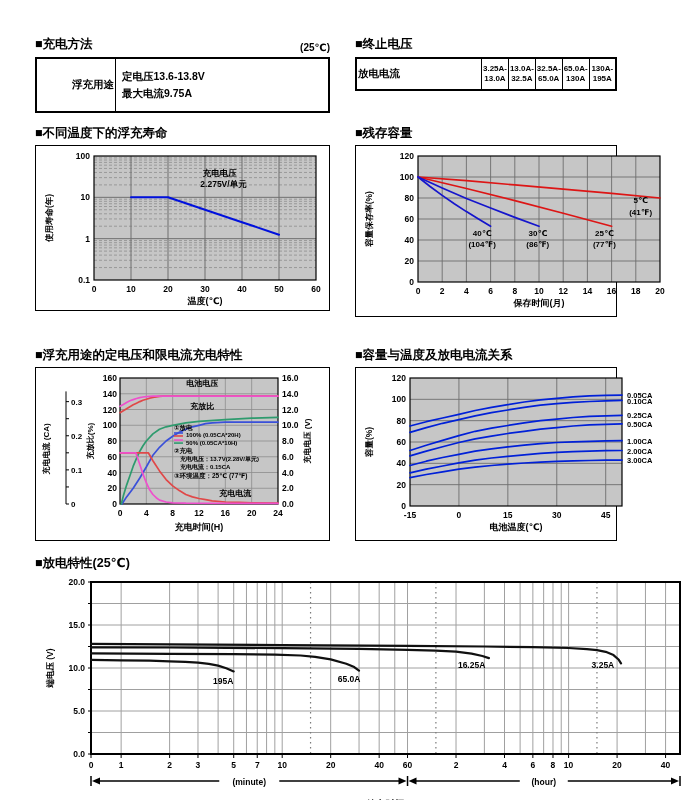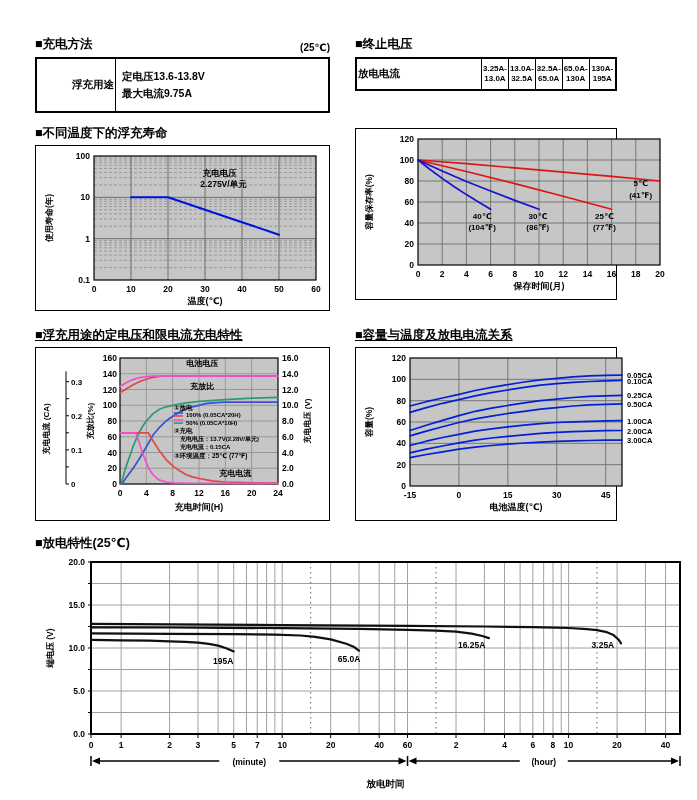--- a/index.html
+++ b/index.html
@@ -1,21 +1,21 @@
 <!DOCTYPE html>
 <html><head>
 <meta charset="utf-8">
 <style>
   html,body{margin:0;padding:0;background:#fff;}
   body{width:697px;height:800px;font-family:"Liberation Sans","DejaVu Sans",sans-serif;color:#000;}
   .page{position:relative;width:697px;height:800px;overflow:hidden;background:#fff;}
   .row{display:flex;margin-left:35px;}
   .row1{margin-top:36px;}
   .row2{margin-top:12px;}
-  .row3{margin-top:16px;text-decoration:underline;}
+  .row3{margin-top:30px;}
   .row4{margin-top:14px;}
   .col-l{width:295px;margin-right:25px;}
   .col-r{width:262px;}
   .sec-head{display:flex;justify-content:space-between;align-items:flex-end;}
   h3{margin:0;font-size:12.5px;font-weight:bold;}
   .note{font-size:10px;font-weight:bold;}
   table{border-collapse:collapse;width:100%;margin-top:4px;table-layout:fixed;}
   .tbl{border:2px solid #000;}
   .tbl td{border:1px solid #000;font-weight:bold;vertical-align:middle;}
   .cm-tbl td{height:50px;}
@@ -138,20 +138,23 @@
             <text x="167" y="144" font-size="8.5" font-weight="bold" text-anchor="middle" fill="#000">30</text>
             <text x="204" y="144" font-size="8.5" font-weight="bold" text-anchor="middle" fill="#000">40</text>
             <text x="241" y="144" font-size="8.5" font-weight="bold" text-anchor="middle" fill="#000">50</text>
             <text x="278" y="144" font-size="8.5" font-weight="bold" text-anchor="middle" fill="#000">60</text>
             <text x="14" y="70" font-size="8.5" font-weight="bold" text-anchor="middle" fill="#000" transform="rotate(-90 14 70)">使用寿命(年)</text>
             <text x="167" y="156" font-size="9" font-weight="bold" text-anchor="middle" fill="#000">温度(℃)</text>
           </svg>
       </div>
     </section>
     <section class="col-r">
+      <div class="sec-head">
+          <h3>■残存容量</h3>
+        </div>
       <div class="chartwrap">
         <svg id="c2" width="317" height="166">
             <rect x="60" y="8" width="242" height="126" fill="#c6c6c6"></rect>
             <line x1="84.2" y1="8" x2="84.2" y2="134" stroke="#6e6e6e" stroke-width="0.9"></line>
             <line x1="108.4" y1="8" x2="108.4" y2="134" stroke="#6e6e6e" stroke-width="0.9"></line>
             <line x1="132.6" y1="8" x2="132.6" y2="134" stroke="#6e6e6e" stroke-width="0.9"></line>
             <line x1="156.8" y1="8" x2="156.8" y2="134" stroke="#6e6e6e" stroke-width="0.9"></line>
             <line x1="181" y1="8" x2="181" y2="134" stroke="#6e6e6e" stroke-width="0.9"></line>
             <line x1="205.2" y1="8" x2="205.2" y2="134" stroke="#6e6e6e" stroke-width="0.9"></line>
             <line x1="229.39999999999998" y1="8" x2="229.39999999999998" y2="134" stroke="#6e6e6e" stroke-width="0.9"></line>

